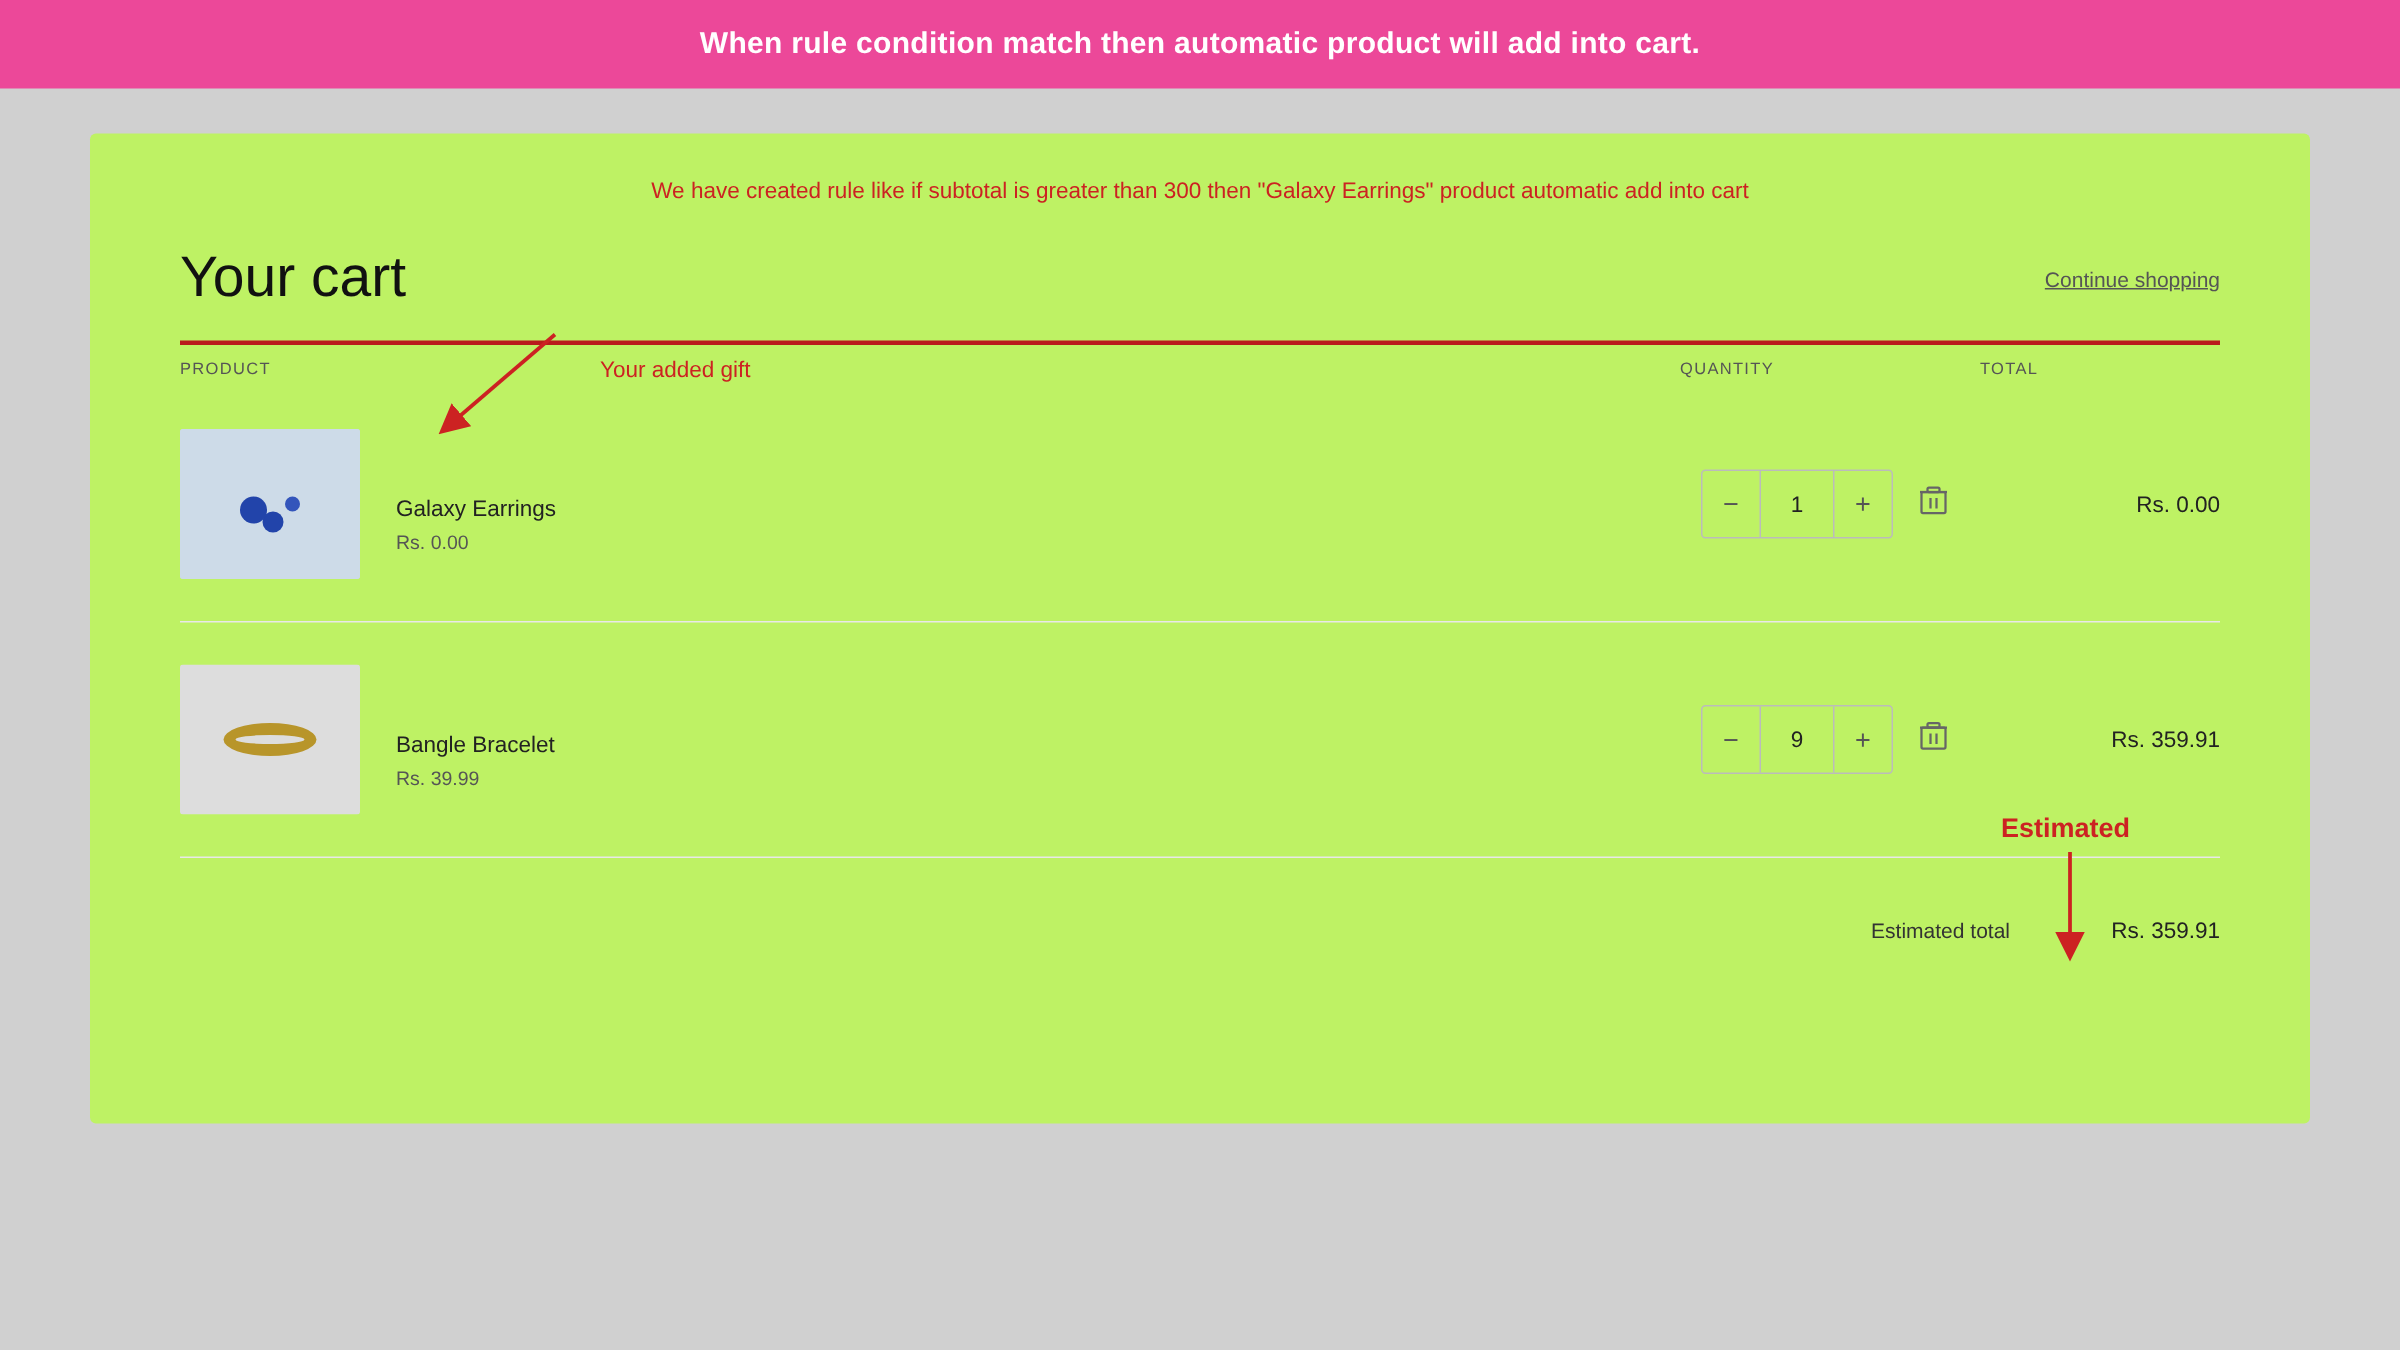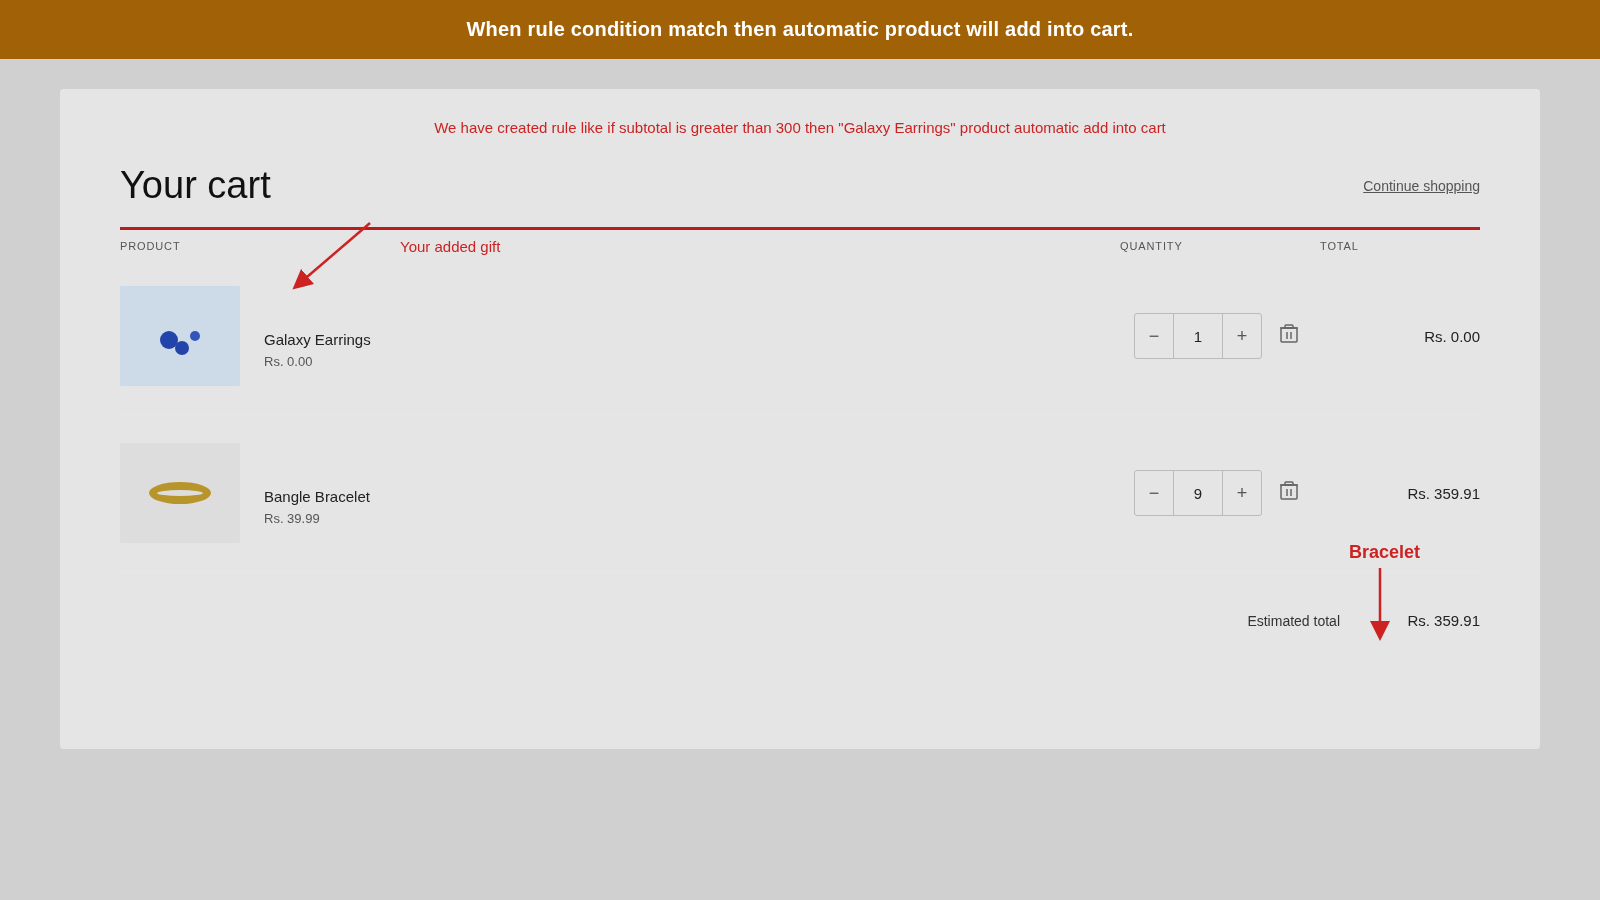--- a/index.html
+++ b/index.html
@@ -4,35 +4,35 @@
   <style>
     * { box-sizing: border-box; margin: 0; padding: 0; }
     body {
       background: #d0d0d0;
       font-family: -apple-system, BlinkMacSystemFont, 'Segoe UI', Helvetica, Arial, sans-serif;
       min-height: 900px;
       width: 1600px;
     }
 
     .top-banner {
-      background: #a16207;
+      background: #ec4899;
       color: #fff;
       text-align: center;
       padding: 18px 40px;
       font-size: 20px;
       font-weight: 700;
       letter-spacing: 0.01em;
     }
 
     .page-wrapper {
       padding: 30px 60px 60px 60px;
     }
 
     .cart-card {
-      background: #e5e5e5;
+      background: #bef264;
       border-radius: 4px;
       padding: 30px 60px 50px 60px;
       min-height: 660px;
     }
 
     .rule-notice {
       color: #cc2222;
       font-size: 15px;
       text-align: center;
       margin-bottom: 28px;
@@ -194,21 +194,20 @@
     .item-total {
       flex: 0 0 160px;
       text-align: right;
       font-size: 15px;
       color: #222;
     }
 
     .subtotal-row {
       display: flex;
       justify-content: flex-end;
-      align-items: center;
       gap: 40px;
       margin-top: 10px;
     }
 
     .estimated-total-label {
       font-size: 14px;
       color: #333;
     }
 
     .estimated-total-value {
@@ -334,21 +333,21 @@
         </div>
 
         <div class="item-total">Rs. 359.91</div>
       </div>
 
     </div>
 
     <div style="position: relative; display: flex; flex-direction: column; align-items: flex-end; margin-top: 20px; padding-top: 10px;">
 
       <div style="position: absolute; top: -50px; right: 60px; pointer-events: none;">
-        <span style="color: #cc2222; font-size: 18px; font-weight: 600; white-space: nowrap;">Bracelet</span>
+        <span style="color: #cc2222; font-size: 18px; font-weight: 600; white-space: nowrap;">Estimated</span>
         <svg width="60" height="80" style="display:block; margin-left: auto; margin-right: 10px;">
           <defs>
             <marker id="arrowhead2" markerWidth="8" markerHeight="8" refX="4" refY="4" orient="auto">
               <path d="M0,0 L8,4 L0,8 Z" fill="#cc2222"></path>
             </marker>
           </defs>
           <line x1="30" y1="5" x2="30" y2="68" stroke="#cc2222" stroke-width="2.5" marker-end="url(#arrowhead2)"></line>
         </svg>
       </div>
 

